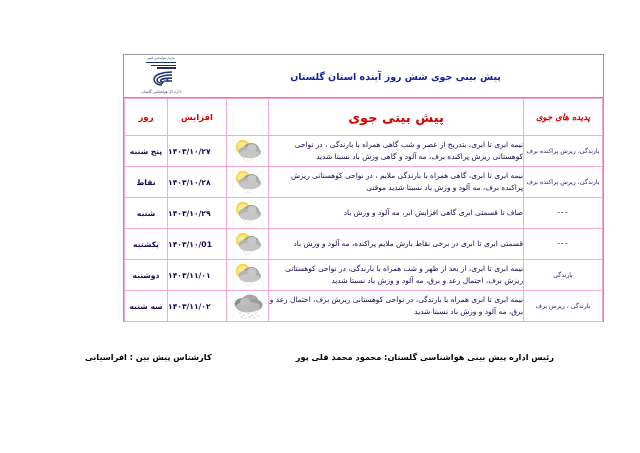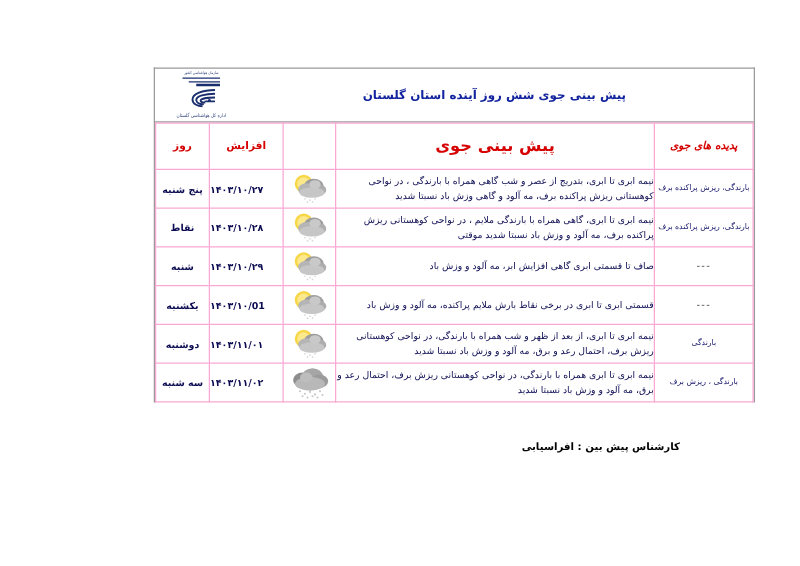--- a/index.html
+++ b/index.html
@@ -192,21 +192,21 @@
     padding: 0 6px;
     box-sizing: border-box;
   }
   .footer-right, .footer-left {
     color: #000;
     font-size: 8.2px;
     font-weight: bold;
     white-space: nowrap;
   }
   .footer-left { margin-left: 28px; }
-  .footer-right { margin-right: 10px; }
+  .footer-right { margin-right: 25px; }
 </style>
 </head>
 <body>
 
 <div id="sheet">
 
   <div class="doc">
 
     <div class="masthead">
       <div class="masthead-title-wrap">
@@ -380,16 +380,17 @@
               </svg>
             </td>
             <td class="date">۱۴۰۳/۱۱/۰۲</td>
             <td class="day">سه شنبه</td>
           </tr>
         </tbody>
     </table>
   </div>
 
   <div class="footer">
+    <div class="footer-left">رئیس اداره پیش بینی هواشناسی گلستان: محمود محمد قلی پور</div>
     <div class="footer-right">کارشناس پیش بین : افراسیابی</div>
   </div>
 
 </div>
 
 </body></html>

